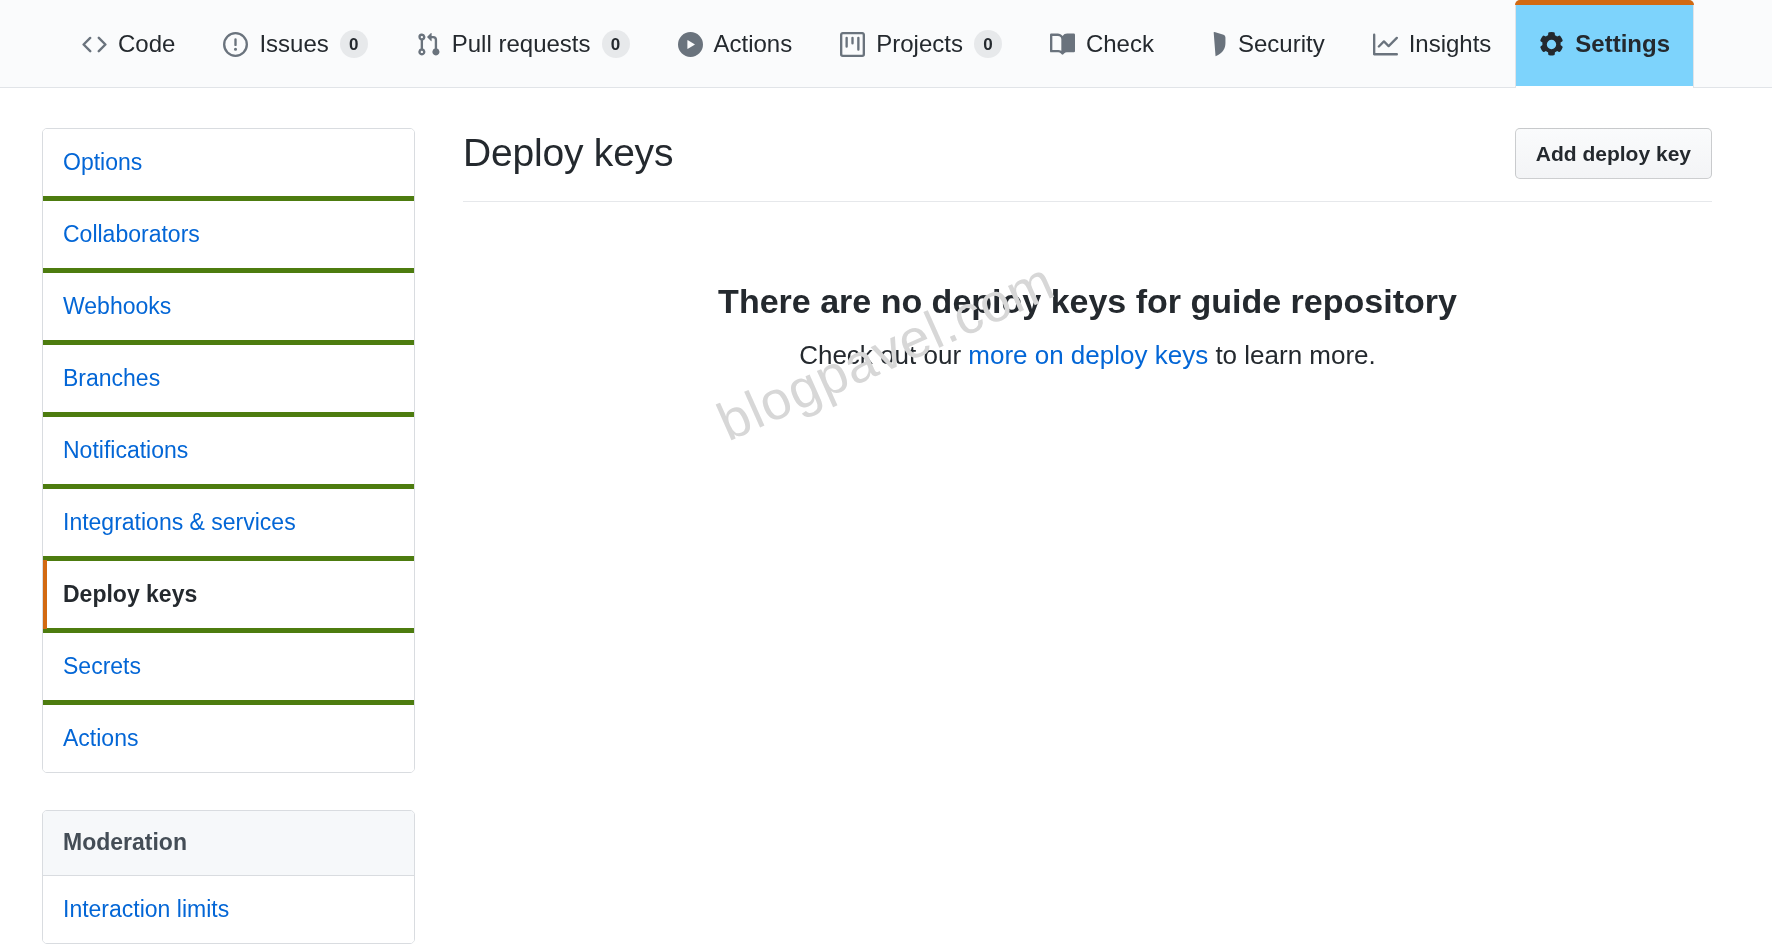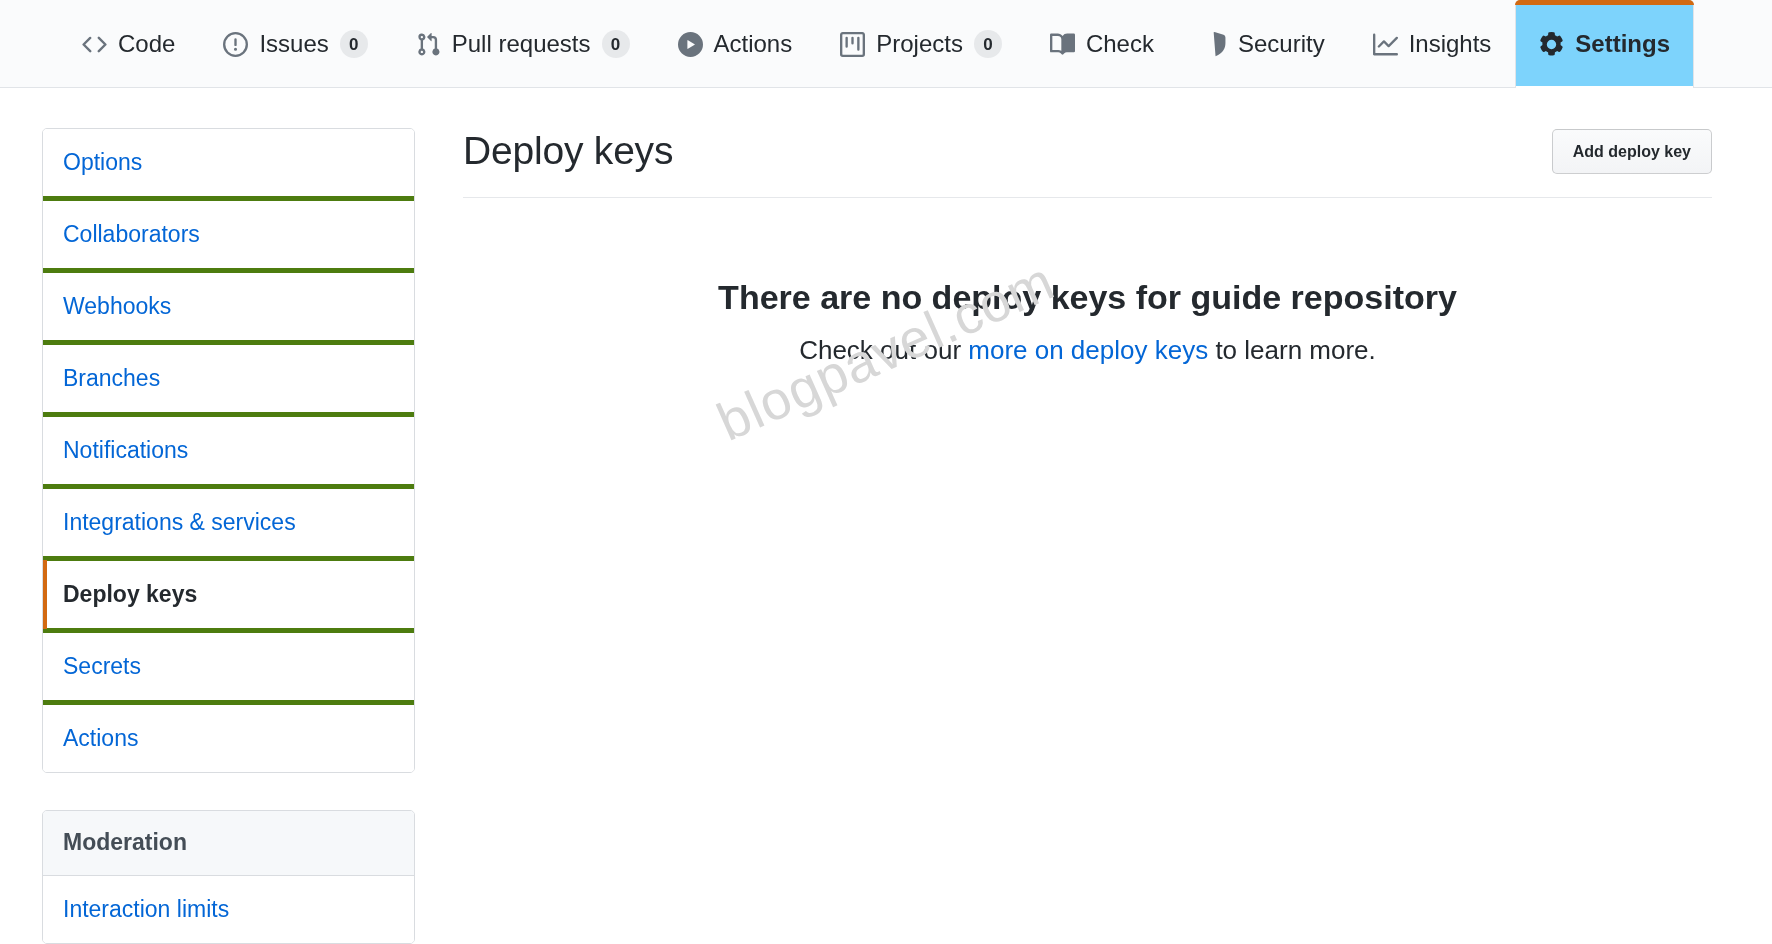--- a/index.html
+++ b/index.html
@@ -185,21 +185,21 @@
     font-weight: 400;
     color: #24292e;
     line-height: 1.2;
     letter-spacing: -0.2px;
   }
   .btn {
     display: inline-flex;
     align-items: center;
     justify-content: center;
     padding: 12px 20px;
-    font-size: 16px;
+    font-size: 21px;
     font-weight: 600;
     color: #24292e;
     background: linear-gradient(#fafbfc, #f3f4f6);
     border: 1px solid rgba(27,31,35,0.2);
     border-radius: 5px;
     cursor: pointer;
     line-height: 1.2;
     white-space: nowrap;
     font-family: "Liberation Sans", sans-serif;
   }

